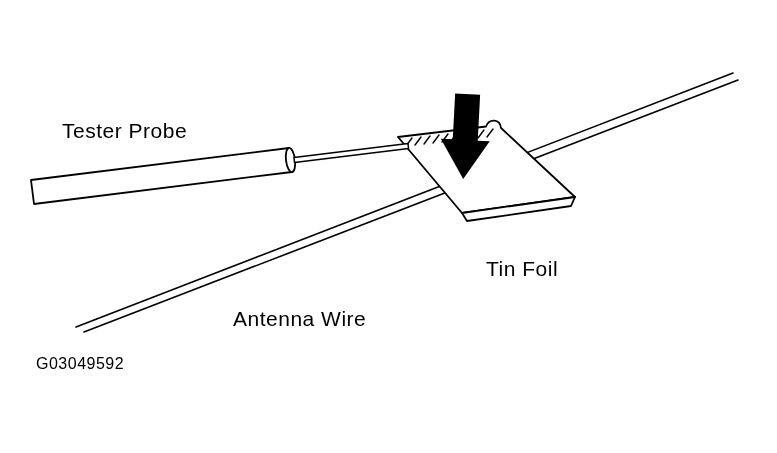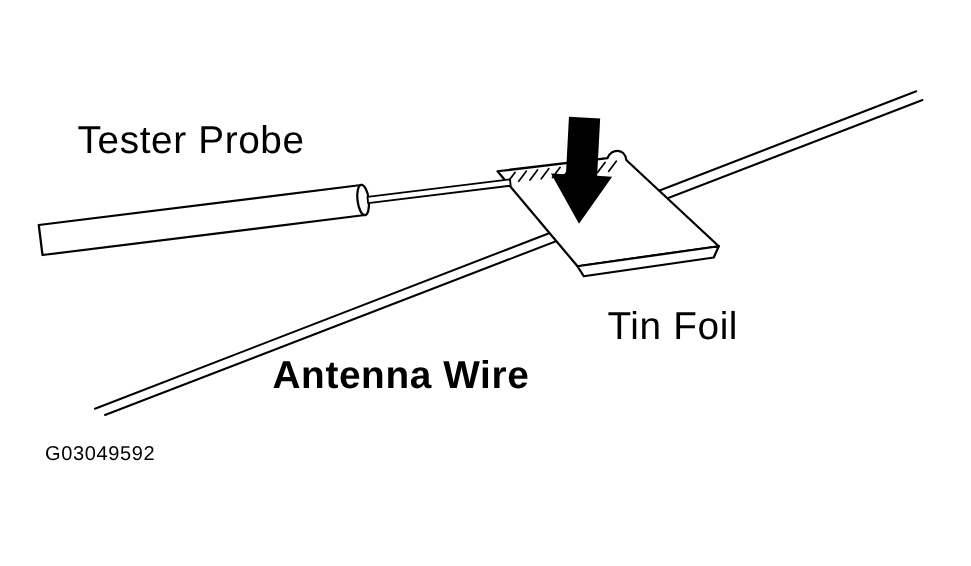--- a/index.html
+++ b/index.html
@@ -20,30 +20,31 @@
     left: 0;
     top: 0;
   }
   .label {
     position: absolute;
     color: #000000;
     white-space: nowrap;
     line-height: 1;
   }
   .label-large {
-    font-size: 31px;
+    font-size: 21px;
     letter-spacing: 0.5px;
+    margin-top: 24px;
   }
   .label-small {
     font-size: 16px;
     letter-spacing: 0.5px;
   }
   #tester-probe-label { left: 62px;  top: 96px;  }
-  #tin-foil-label     { left: 486px; top: 245px; }
-  #antenna-wire-label { left: 218px; top: 284px; font-weight: bold; }
+  #tin-foil-label     { left: 486px; top: 234px; }
+  #antenna-wire-label { left: 233px; top: 284px; }
   #figure-id-label    { left: 36px;  top: 356px; }
 </style>
 </head>
 <body>
 
 <div id="canvas">
 
   <svg id="diagram-svg" width="777" height="453" viewBox="0 0 777 453" fill="none" stroke-linecap="round" stroke-linejoin="round">
 
     <g stroke="#000000" stroke-width="1.6">

